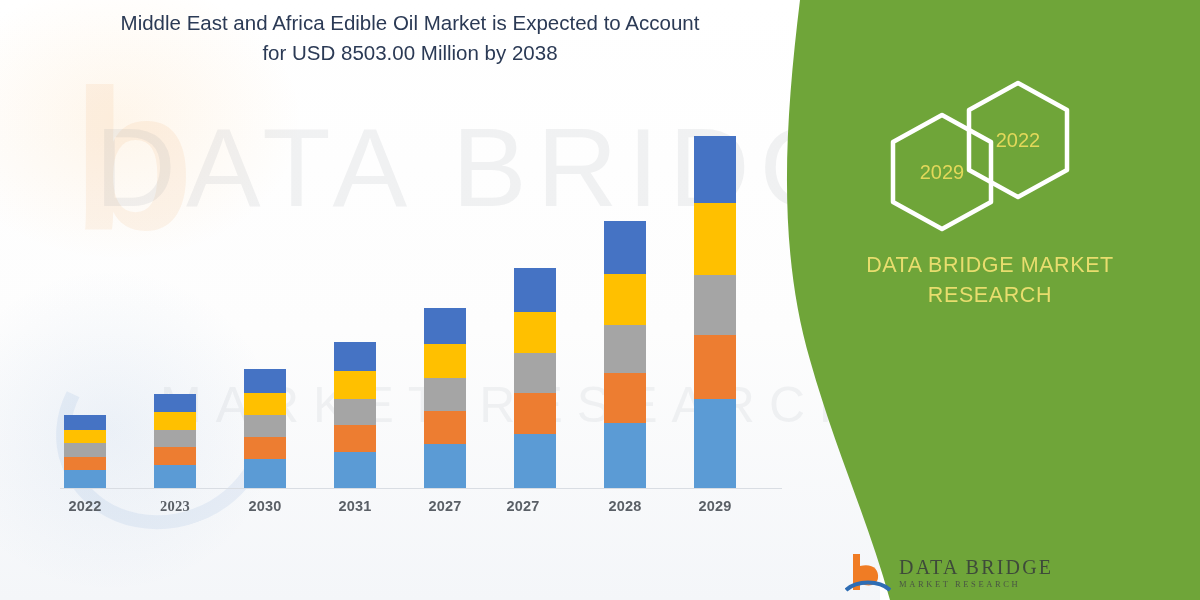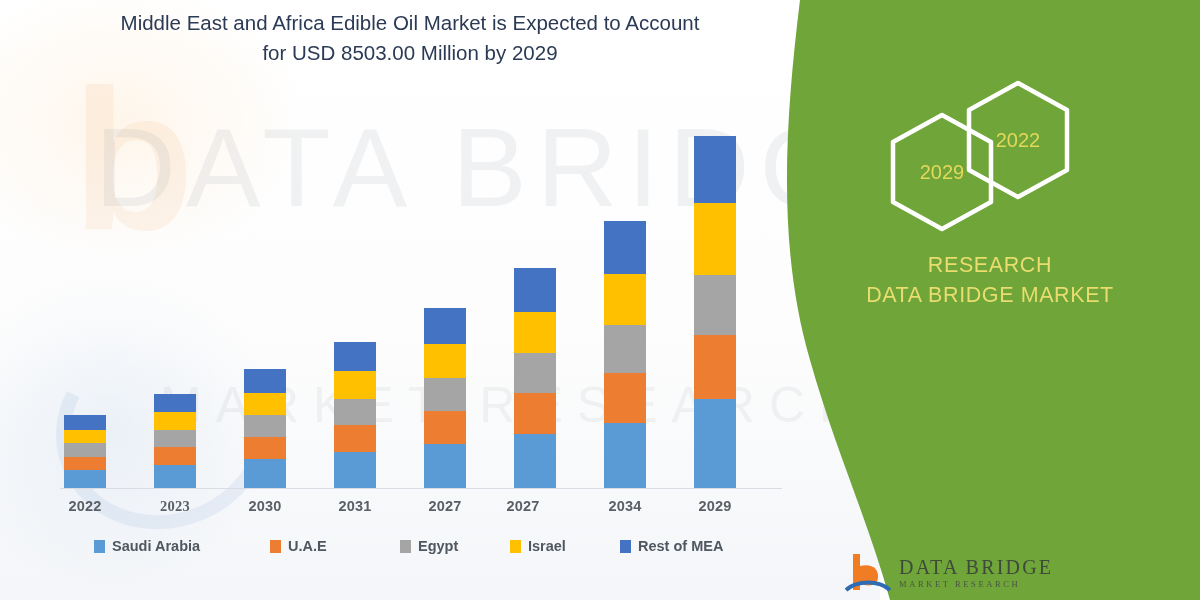--- a/index.html
+++ b/index.html
@@ -144,21 +144,21 @@
 
   <div class="left-bg"></div>
 
   <div class="wm-b">b</div>
   <div class="wm-swoosh"></div>
   <div class="wm-big">DATA BRIDGE</div>
   <div class="wm-small">MARKET RESEARCH</div>
 
   <div class="chart-title">
     <div>Middle East and Africa Edible Oil Market is Expected to Account</div>
-    <div>for USD 8503.00 Million by 2029</div>
+    <div>for USD 8503.00 Million by 2038</div>
   </div>
 
   <div class="baseline"></div>
   <div class="bars" id="bars">
       <div class="bar-group" style="left: 4px; width: 42px; height: 72.859px;">
         <div class="seg" style="background: rgb(69, 115, 196); height: 14.489px;"></div>
         <div class="seg" style="background: rgb(255, 192, 0); height: 13.6611px;"></div>
         <div class="seg" style="background: rgb(165, 165, 165); height: 13.2471px;"></div>
         <div class="seg" style="background: rgb(237, 125, 49); height: 13.6611px;"></div>
         <div class="seg" style="background: rgb(91, 155, 213); height: 17.8008px;"></div>
@@ -213,44 +213,22 @@
         <div class="seg" style="background: rgb(91, 155, 213); height: 88.5899px;"></div>
       </div>
     </div>
   <div class="xlabels" id="xlabels">
       <div class="xlabel" style="left: -15px; width: 80px;">2022</div>
       <div class="xlabel" style="left: 75px; width: 80px; font-family: Liberation Serif, serif;">2023</div>
       <div class="xlabel" style="left: 165px; width: 80px;">2030</div>
       <div class="xlabel" style="left: 255px; width: 80px;">2031</div>
       <div class="xlabel" style="left: 345px; width: 80px;">2027</div>
       <div class="xlabel" style="left: 423px; width: 80px;">2027</div>
-      <div class="xlabel" style="left: 525px; width: 80px;">2034</div>
+      <div class="xlabel" style="left: 525px; width: 80px;">2028</div>
       <div class="xlabel" style="left: 615px; width: 80px;">2029</div>
-    </div>
-  <div class="legend" id="legend">
-      <div class="legend-item" style="left: 34px;">
-        <span class="legend-swatch" style="background: rgb(91, 155, 213);"></span>
-        <span>Saudi Arabia</span>
-      </div>
-      <div class="legend-item" style="left: 210px;">
-        <span class="legend-swatch" style="background: rgb(237, 125, 49);"></span>
-        <span>U.A.E</span>
-      </div>
-      <div class="legend-item" style="left: 340px;">
-        <span class="legend-swatch" style="background: rgb(165, 165, 165);"></span>
-        <span>Egypt</span>
-      </div>
-      <div class="legend-item" style="left: 450px;">
-        <span class="legend-swatch" style="background: rgb(255, 192, 0);"></span>
-        <span>Israel</span>
-      </div>
-      <div class="legend-item" style="left: 560px;">
-        <span class="legend-swatch" style="background: rgb(69, 115, 196);"></span>
-        <span>Rest of MEA</span>
-      </div>
     </div>
 
   <div class="notch-wm">BR</div>
 
   <div class="green-panel">
     <svg width="420" height="600" viewBox="0 0 420 600" preserveAspectRatio="none">
       <path id="panelPath" d="M 20 0 C 4 130, -2 250, 30 360 C 56 452, 88 520, 110 600 L 420 600 L 420 0 Z" fill="#6FA539"></path>
     </svg>
 
 
@@ -263,22 +241,22 @@
       </div>
       <div class="hex hex-2022">
         <svg viewBox="0 0 112 124">
           <polygon points="56,5 105,32 105,92 56,119 7,92 7,32" fill="none" stroke="#ffffff" stroke-width="4.5" stroke-linejoin="round"></polygon>
         </svg>
         <div class="hex-label">2022</div>
       </div>
     </div>
 
     <div class="brand">
+      <div>DATA BRIDGE MARKET</div>
       <div>RESEARCH</div>
-      <div>DATA BRIDGE MARKET</div>
     </div>
   </div>
 
   <div class="logo">
     <div class="logo-mark">
       <svg viewBox="0 0 46 46" width="46" height="46">
         <path d="M8 4 L15 4 L15 40 L8 40 Z" fill="#F07C24"></path>
         <path d="M15 16 C27 13, 34 19, 33 28 C32 35, 24 38, 15 33 Z" fill="#F07C24"></path>
         <path d="M1 40 C12 30, 34 30, 45 40" fill="none" stroke="#2E6DB4" stroke-width="4"></path>
       </svg>

